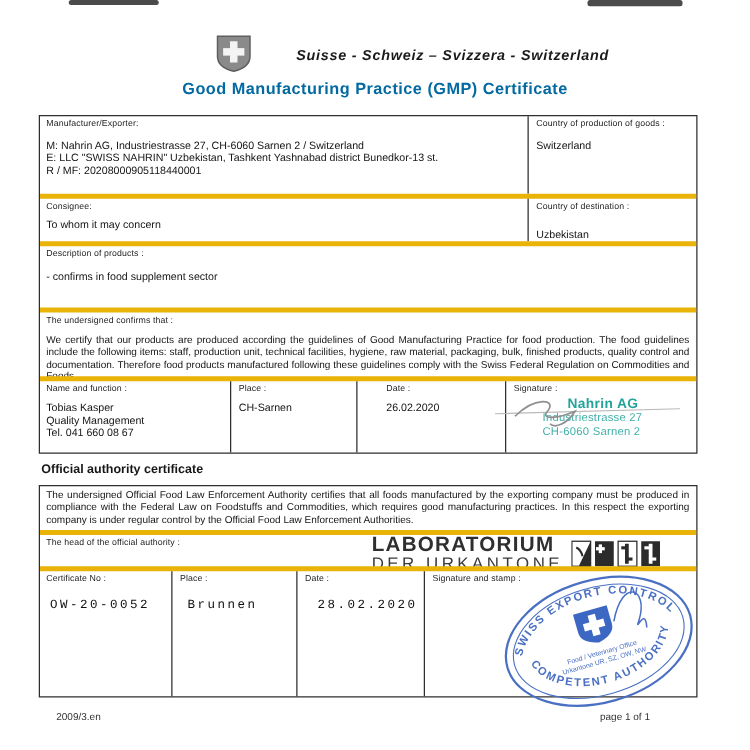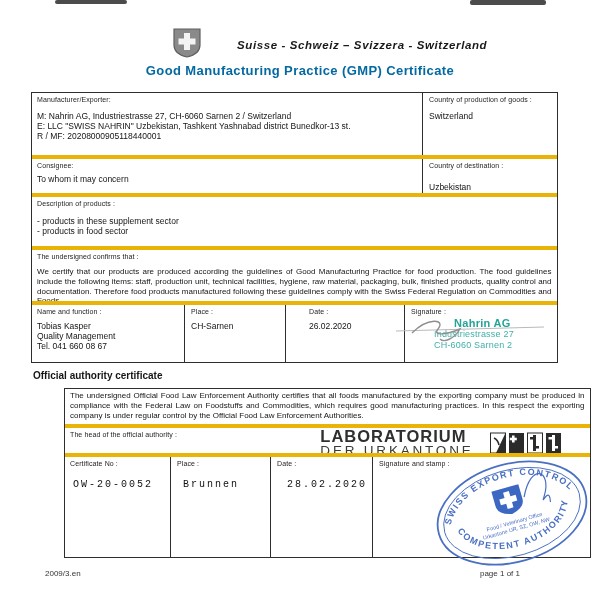--- a/index.html
+++ b/index.html
@@ -70,22 +70,21 @@
       </div>
       <div class="cell" style="left:392px;right:0;">
         <div class="label">Country of destination :</div>
         <div class="val" style="margin-top:13px;">Uzbekistan</div>
       </div>
     </div>
 
     <div class="row" style="height:53px;">
       <div class="cell" style="left:0;right:0;">
         <div class="label">Description of products :</div>
-        <div class="val" style="margin-top:9px;">- products in these supplement sector</div>
-        <div class="val">- products in food sector</div>
+        <div class="val" style="margin-top:9px;">- confirms in food supplement sector</div>
       </div>
     </div>
 
     <div class="row" style="height:55px;">
       <div class="cell" style="left:0;right:0;">
         <div class="label">The undersigned confirms that :</div>
         <div class="para" style="margin-top:7px;">We certify that our products are produced according the guidelines of Good Manufacturing Practice for food production. The food guidelines include the following items: staff, production unit, technical facilities, hygiene, raw material, packaging, bulk, finished products, quality control and documentation. Therefore food products manufactured following these guidelines comply with the Swiss Federal Regulation on Commodities and Foods.</div>
       </div>
     </div>
 
@@ -114,32 +113,32 @@
         <svg class="abs" style="left:-12px;top:4px;" width="160" height="40" viewBox="0 0 160 40">
           <path d="M2,22 L150,18" stroke="#b9b9b9" stroke-width="1" fill="none"></path>
           <path d="M18,24 C34,8 52,10 44,20 C38,27 52,26 66,20 C60,30 50,34 46,30" stroke="#8f8f8f" stroke-width="1.4" fill="none"></path>
         </svg>
       </div>
     </div>
   </div>
 
   <div class="abs" id="auth-heading">Official authority certificate</div>
 
-  <div class="tbl" style="top:388px;margin-left:33px;">
+  <div class="tbl" style="top:388px;">
 
     <div class="row" style="height:35px;">
       <div class="cell" style="left:0;right:0;padding-top:2px;">
         <div class="para">The undersigned Official Food Law Enforcement Authority certifies that all foods manufactured by the exporting company must be produced in compliance with the Federal Law on Foodstuffs and Commodities, which requires good manufacturing practices. In this respect the exporting company is under regular control by the Official Food Law Enforcement Authorities.</div>
       </div>
     </div>
 
     <div class="row" style="height:29px;">
       <div class="cell" style="left:0;right:0;">
         <div class="label">The head of the official authority :</div>
-        <div class="abs" style="right:28px;top:1px;display:flex;align-items:center;gap:16px;">
+        <div class="abs" style="right:28px;top:1px;display:flex;align-items:center;gap:6px;">
           <div style="text-align:left;">
             <div class="lab1">LABORATORIUM</div>
             <div class="lab2">DER URKANTONE</div>
           </div>
           <svg width="72" height="22" viewBox="0 0 72 22">
 
             <rect x="0.5" y="1" width="15" height="20" fill="#fff" stroke="#2b2b2b"></rect>
             <path d="M15.5,1 L15.5,21 L6,21 Z" fill="#2b2b2b"></path>
             <path d="M4,6 q4,2 5,7" stroke="#2b2b2b" stroke-width="1.6" fill="none"></path>
 

